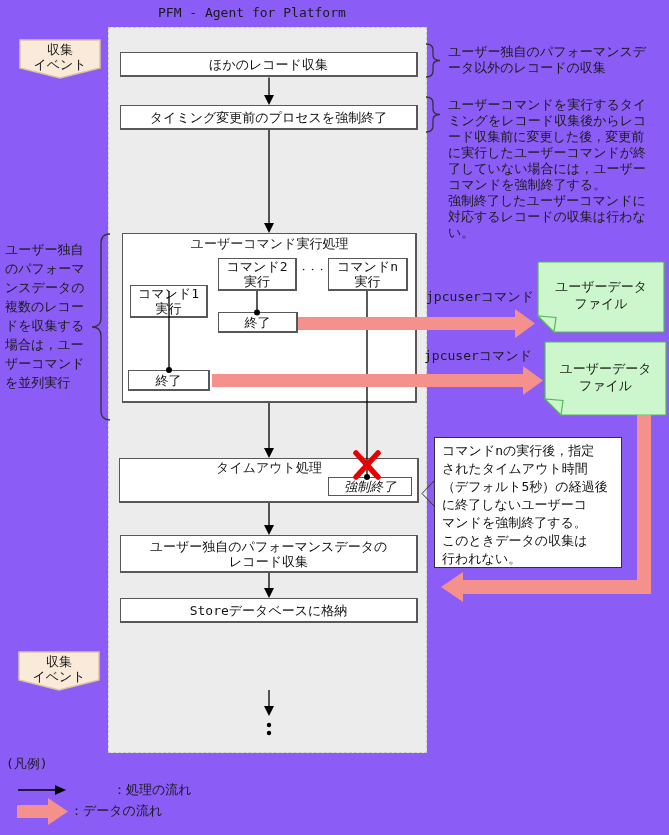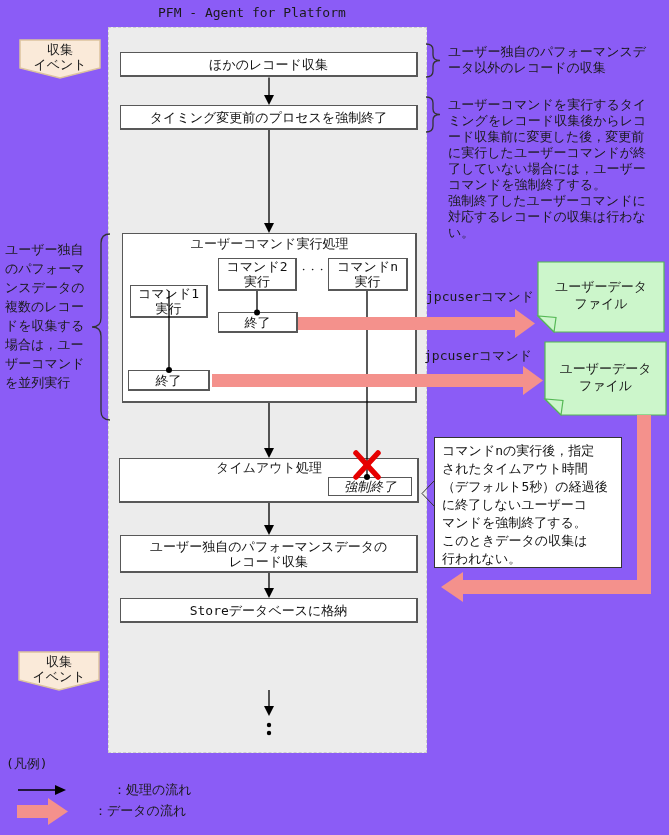--- a/index.html
+++ b/index.html
@@ -104,21 +104,21 @@
 マンドを強制終了する。
 このときデータの収集は
 行われない。</div>
   </div>
 
   <div class="t" style="left:426px;top:289px;">jpcuserコマンド</div>
   <div class="t" style="left:424px;top:348px;">jpcuserコマンド</div>
 
   <div class="t" style="left:6px;top:756px;">(凡例)</div>
   <div class="t" style="left:70px;top:782px;margin-left:43px;">：処理の流れ</div>
-  <div class="t" style="left:70px;top:803px;margin-left:24px;">：データの流れ</div>
+  <div class="t" style="left:70px;top:803px;">：データの流れ</div>
 
   <svg class="overlay" width="669" height="835" viewBox="0 0 669 835">
 
     <g>
       <polygon class="badgefill" points="20,40 100,40 100,68 60,78 20,68"></polygon>
     </g>
     <g>
       <polygon class="badgefill" points="19,652 99,652 99,680 59,690 19,680"></polygon>
     </g>
 

